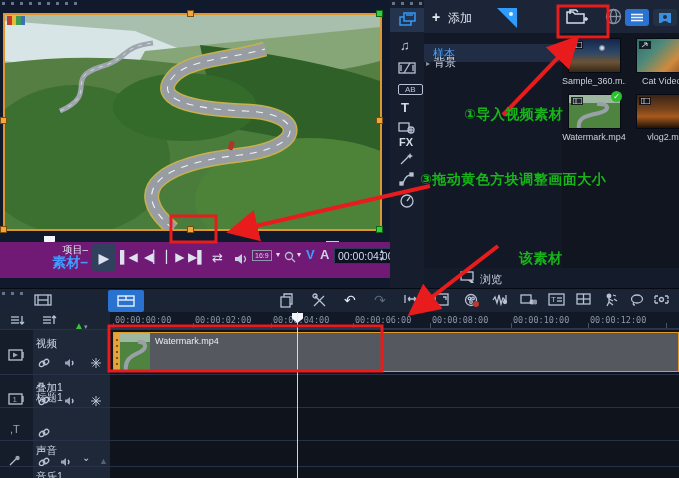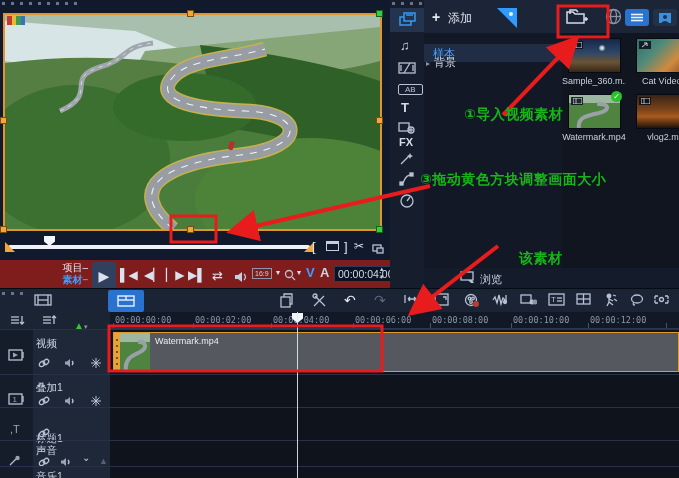--- a/index.html
+++ b/index.html
@@ -12,21 +12,21 @@
   svg.ic-blue{stroke:#35a0ff;fill:none;stroke-width:1.4;}
   .glyph{color:#c6cedd;line-height:1;}
   
   .preview{left:0;top:0;width:390px;height:288px;background:#101a2c;}
   .vframe{left:3px;top:13px;width:379px;height:218px;border:2px solid #e0962f;background:#27512a;}
   .handle{width:7px;height:7px;background:#f2a63c;border:1px solid #7a4d0e;}
   .handle.green{background:#37cc41;border-color:#116618;}
   .scrubbar{left:8px;top:245px;width:302px;height:4px;background:#eef2f8;border-radius:2px;}
   .wedge{width:0;height:0;border-style:solid;}
   .pin{width:11px;height:10px;background:#f2f5fa;clip-path:polygon(0 0,100% 0,100% 55%,50% 100%,0 55%);}
-  .transport{left:0;top:260px;width:390px;height:36px;background:#7f1d1d;}
+  .transport{left:0;top:242px;width:390px;height:36px;background:#701a75;}
   .tbtn{color:#dbe2ee;font-size:12px;display:flex;align-items:center;justify-content:center;}
   .ratio-box{border:1px solid #8d97ac;color:#cfd7e5;font-size:7px;padding:1px 2px;letter-spacing:0;}
   .tc{font-family:"DejaVu Sans Mono",monospace;font-size:10.5px;color:#d4dcec;background:#0b1322;border:1px solid #2c3a56;padding:1px 3px;}
   
   .lib-nav{left:390px;top:0;width:34px;height:288px;background:#161e2e;}
   .lib-bar{left:424px;top:0;width:255px;height:33px;background:#1b2537;}
   .lib-list{left:424px;top:33px;width:138px;height:235px;background:#121826;}
   .lib-items{left:562px;top:33px;width:117px;height:235px;background:#10151f;}
   .thumb{width:53px;height:35px;position:absolute;border:1px solid #060a12;}
   .thumb-label{position:absolute;width:64px;text-align:center;font-size:9px;color:#c9d1de;white-space:nowrap;overflow:hidden;}
@@ -109,21 +109,21 @@
     <div class="abs" style="left:372px;top:240px;width:12px;height:10px;">
       <svg class="ic" width="12" height="10">
           <rect x="1" y="1" width="8" height="6"></rect>
           <rect x="5" y="4" width="6" height="5" fill="#1d2941"></rect>
         </svg>
     </div>
 
     <div class="abs transport">
       <div class="abs" style="left:46px;top:2px;width:42px;text-align:right;line-height:12px;">
         <div style="font-size:10px;color:#e2e8f2;"><span>项目</span><span>–</span></div>
-        <div style="font-size:10px;color:#3f9dff;font-weight:bold;"><span>素材</span><span>–</span></div>
+        <div style="font-size:14px;color:#3f9dff;font-weight:bold;"><span>素材</span><span>–</span></div>
       </div>
       <div class="abs tbtn" style="left:92px;top:2px;width:24px;height:27px;background:#31405c;border-radius:3px;font-size:14px;">
           <span>▶</span>
         </div>
       <div class="abs tbtn" style="left:120px;top:8px;">
           <span>▌</span>
           <span>◀</span>
         </div>
       <div class="abs tbtn" style="left:144px;top:8px;">
           <span>◀</span>
@@ -528,21 +528,21 @@
         <polygon points="1,3.5 3,3.5 6,1 6,9 3,6.5 1,6.5" fill="#9aa4b8" stroke="none"></polygon>
         <path d="M8,3 Q10,5 8,7"></path>
       </svg>
     </div>
   <div class="abs icon-btn" style="left:91px;top:396px;">
       <svg class="ic" width="10" height="10">
         <path d="M5,0 L5,10 M0,5 L10,5 M1.5,1.5 L8.5,8.5 M8.5,1.5 L1.5,8.5" stroke-width="1"></path>
       </svg>
     </div>
 
-  <div class="tname" style="top:432px;">标题1</div>
+  <div class="tname" style="top:391px;">标题1</div>
   <div class="abs icon-btn" style="left:38px;top:428px;">
       <svg class="ic" width="12" height="10">
         <ellipse cx="4" cy="6" rx="3" ry="2.2" transform="rotate(-40 4 6)"></ellipse>
         <ellipse cx="8" cy="4" rx="3" ry="2.2" transform="rotate(-40 8 4)"></ellipse>
       </svg>
     </div>
 
   <div class="tname" style="top:444px;">声音</div>
   <div class="abs icon-btn" style="left:38px;top:457px;">
       <svg class="ic" width="12" height="10">

